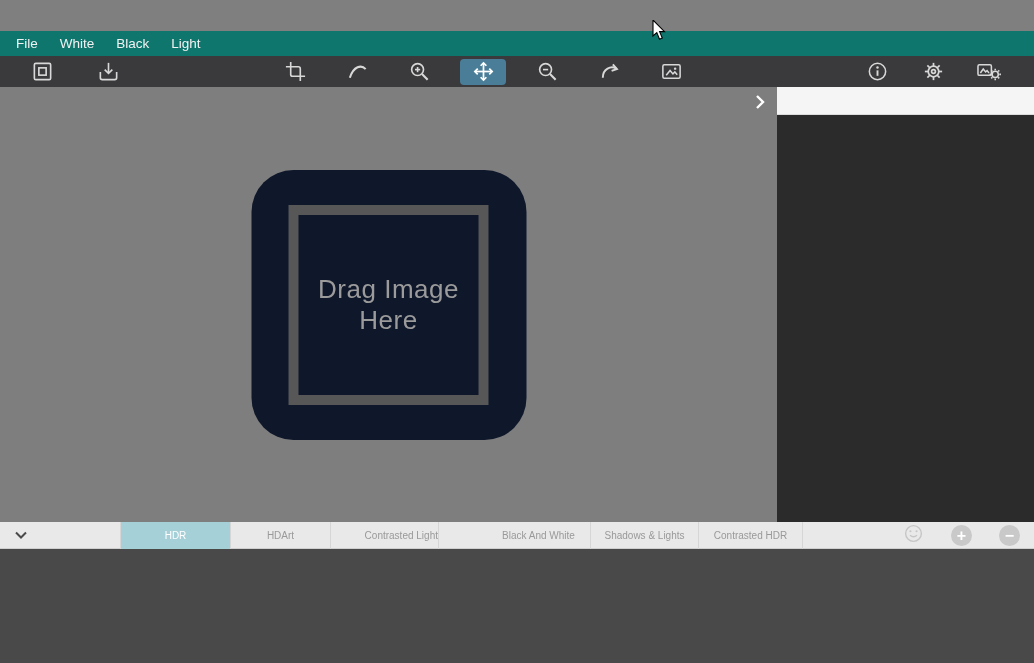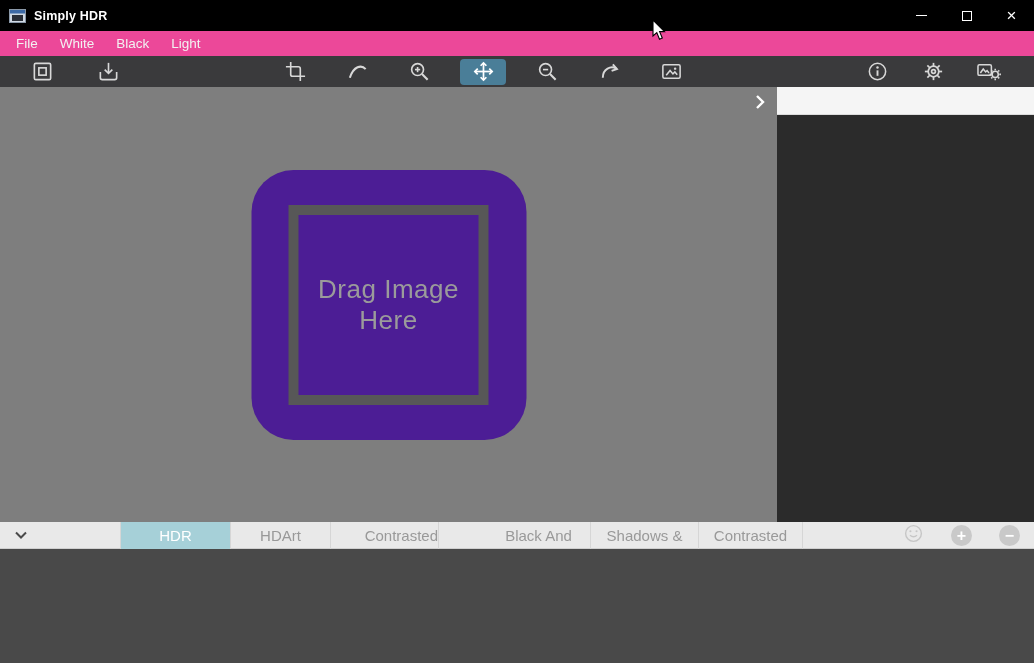--- a/index.html
+++ b/index.html
@@ -13,61 +13,61 @@
   .app-icon { width:17px; height:14px; margin:0 8px 0 9px; display:inline-block; }
   .title-text { font-size:12.5px; font-weight:700; letter-spacing:.2px; }
   .win-controls { position:absolute; right:0; top:0; height:31px; display:flex; }
   .win-btn { width:45px; height:31px; display:flex; align-items:center; justify-content:center;
              background:transparent; border:none; color:#fff; cursor:default; }
   .min-glyph { display:block; width:11px; height:0; border-top:1px solid #fff; }
   .max-glyph { display:block; width:10px; height:10px; border:1px solid #fff; }
   .close-glyph { font-size:17px; line-height:1; color:#fff; font-weight:400; }
 
   
-  .menubar { position:absolute; top:31px; left:0; width:100%; height:25px; background:#ec4899;
+  .menubar { position:absolute; top:31px; left:0; width:100%; height:25px; background:#0f766e;
              display:flex; align-items:center; }
   .menu-item { color:#f2f2f2; font-size:13.5px; padding:0 11px; height:25px; line-height:25px; }
   .menu-item:first-child { padding-left:16px; }
 
   
   .toolbar { position:absolute; top:56px; left:0; width:100%; height:31px; background:#3a3a3c; }
   .tb-group { position:absolute; top:0; height:31px; display:flex; align-items:center; }
   .tb-left   { left:21px; gap:24px; }
   .tb-center { left:274px; gap:20px; }
   .tb-right  { left:856px; gap:14px; }
   .tool { width:42px; height:31px; display:flex; align-items:center; justify-content:center;
           background:transparent; border:none; cursor:default; }
   .tool svg { display:block; }
   .tool.selected { background:#4a7e98; border-radius:4px; height:26px; width:46px; }
 
   
   .canvas { position:absolute; top:87px; left:0; width:777px; height:435px; background:#7e7e7e; }
   .expand-chevron { position:absolute; top:7px; right:8px; width:18px; height:18px;
                     background:transparent; border:none; cursor:default; }
   .drop-zone { position:absolute; left:50%; top:50%; transform:translate(-50%,-50%);
-               width:275px; height:270px; border-radius:42px; background:#4c1d95;
+               width:275px; height:270px; border-radius:42px; background:#0f172a;
                display:flex; align-items:center; justify-content:center; }
   .drop-frame { width:200px; height:200px; border:10px solid #575757;
                 display:flex; align-items:center; justify-content:center; }
   .drop-text { width:160px; text-align:center; color:#9b9b9b; font-size:26px;
                line-height:1.18; letter-spacing:.5px; }
 
   
   .right-panel { position:absolute; top:87px; left:777px; width:257px; height:435px; background:#2b2b2b; }
   .right-panel-header { position:absolute; top:0; left:0; width:100%; height:28px; background:#f5f5f5;
                         border-bottom:1px solid #dcdcdc; }
 
   
   .preset-bar { position:absolute; top:522px; left:0; width:100%; height:27px; background:#e9e9e9;
                 border-bottom:1px solid #cfcfcf; }
   .collapse-btn { position:absolute; left:11px; top:4px; width:20px; height:20px;
                   background:transparent; border:none; cursor:default; }
   .tabs { position:absolute; left:120px; top:0; height:27px; display:flex;
           border-left:1px solid #d6d6d6; }
-  .tab { height:27px; line-height:27px; text-align:center; font-size:15px; color:#999;
+  .tab { height:27px; line-height:27px; text-align:center; font-size:10px; color:#999;
          background:transparent; border:none; border-right:1px solid #d6d6d6; cursor:default; }
   .tab:nth-child(1){ width:110px; }
   .tab:nth-child(2){ width:100px; }
   .tab:nth-child(3){ width:108px;text-align:right; }
   .tab:nth-child(4){ width:104px;margin-left:48px; }
   .tab:nth-child(5){ width:108px; }
   .tab:nth-child(6){ width:104px; }
   .tab.selected { background:#a6d0d8; color:#fff; }
   .preset-actions { position:absolute; right:14px; top:3px; display:flex; gap:27px; align-items:center; }
   .circle-btn { width:21px; height:21px; border-radius:50%; border:none; background:#c9c9c9;
@@ -79,41 +79,20 @@
   .bottom-panel { position:absolute; top:549px; left:0; width:100%; height:114px; background:#494949; }
 
   
   .cursor { position:absolute; left:652px; top:20px; width:14px; height:21px; pointer-events:none; }
 </style>
 </head>
 <body>
 
 <div class="window">
 
-  <div class="titlebar">
-    <span class="app-icon">
-      <svg width="17" height="14" viewBox="0 0 17 14">
-        <rect x="0.5" y="0.5" width="16" height="13" fill="#cfd8e2" stroke="#8a98a8"></rect>
-        <rect x="1" y="1" width="15" height="3.5" fill="#3d6aa6"></rect>
-        <rect x="3" y="6" width="11" height="6" fill="#2a2f38"></rect>
-      </svg>
-    </span>
-    <span class="title-text">Simply HDR</span>
-    <div class="win-controls">
-      <button class="win-btn">
-        <span class="min-glyph"></span>
-      </button>
-      <button class="win-btn">
-        <span class="max-glyph"></span>
-      </button>
-      <button class="win-btn">
-        <span class="close-glyph">×</span>
-      </button>
-    </div>
-  </div>
 
   <div class="menubar">
     <span class="menu-item">File</span>
     <span class="menu-item">White</span>
     <span class="menu-item">Black</span>
     <span class="menu-item">Light</span>
   </div>
 
   <div class="toolbar">
     <div class="tb-group tb-left">

